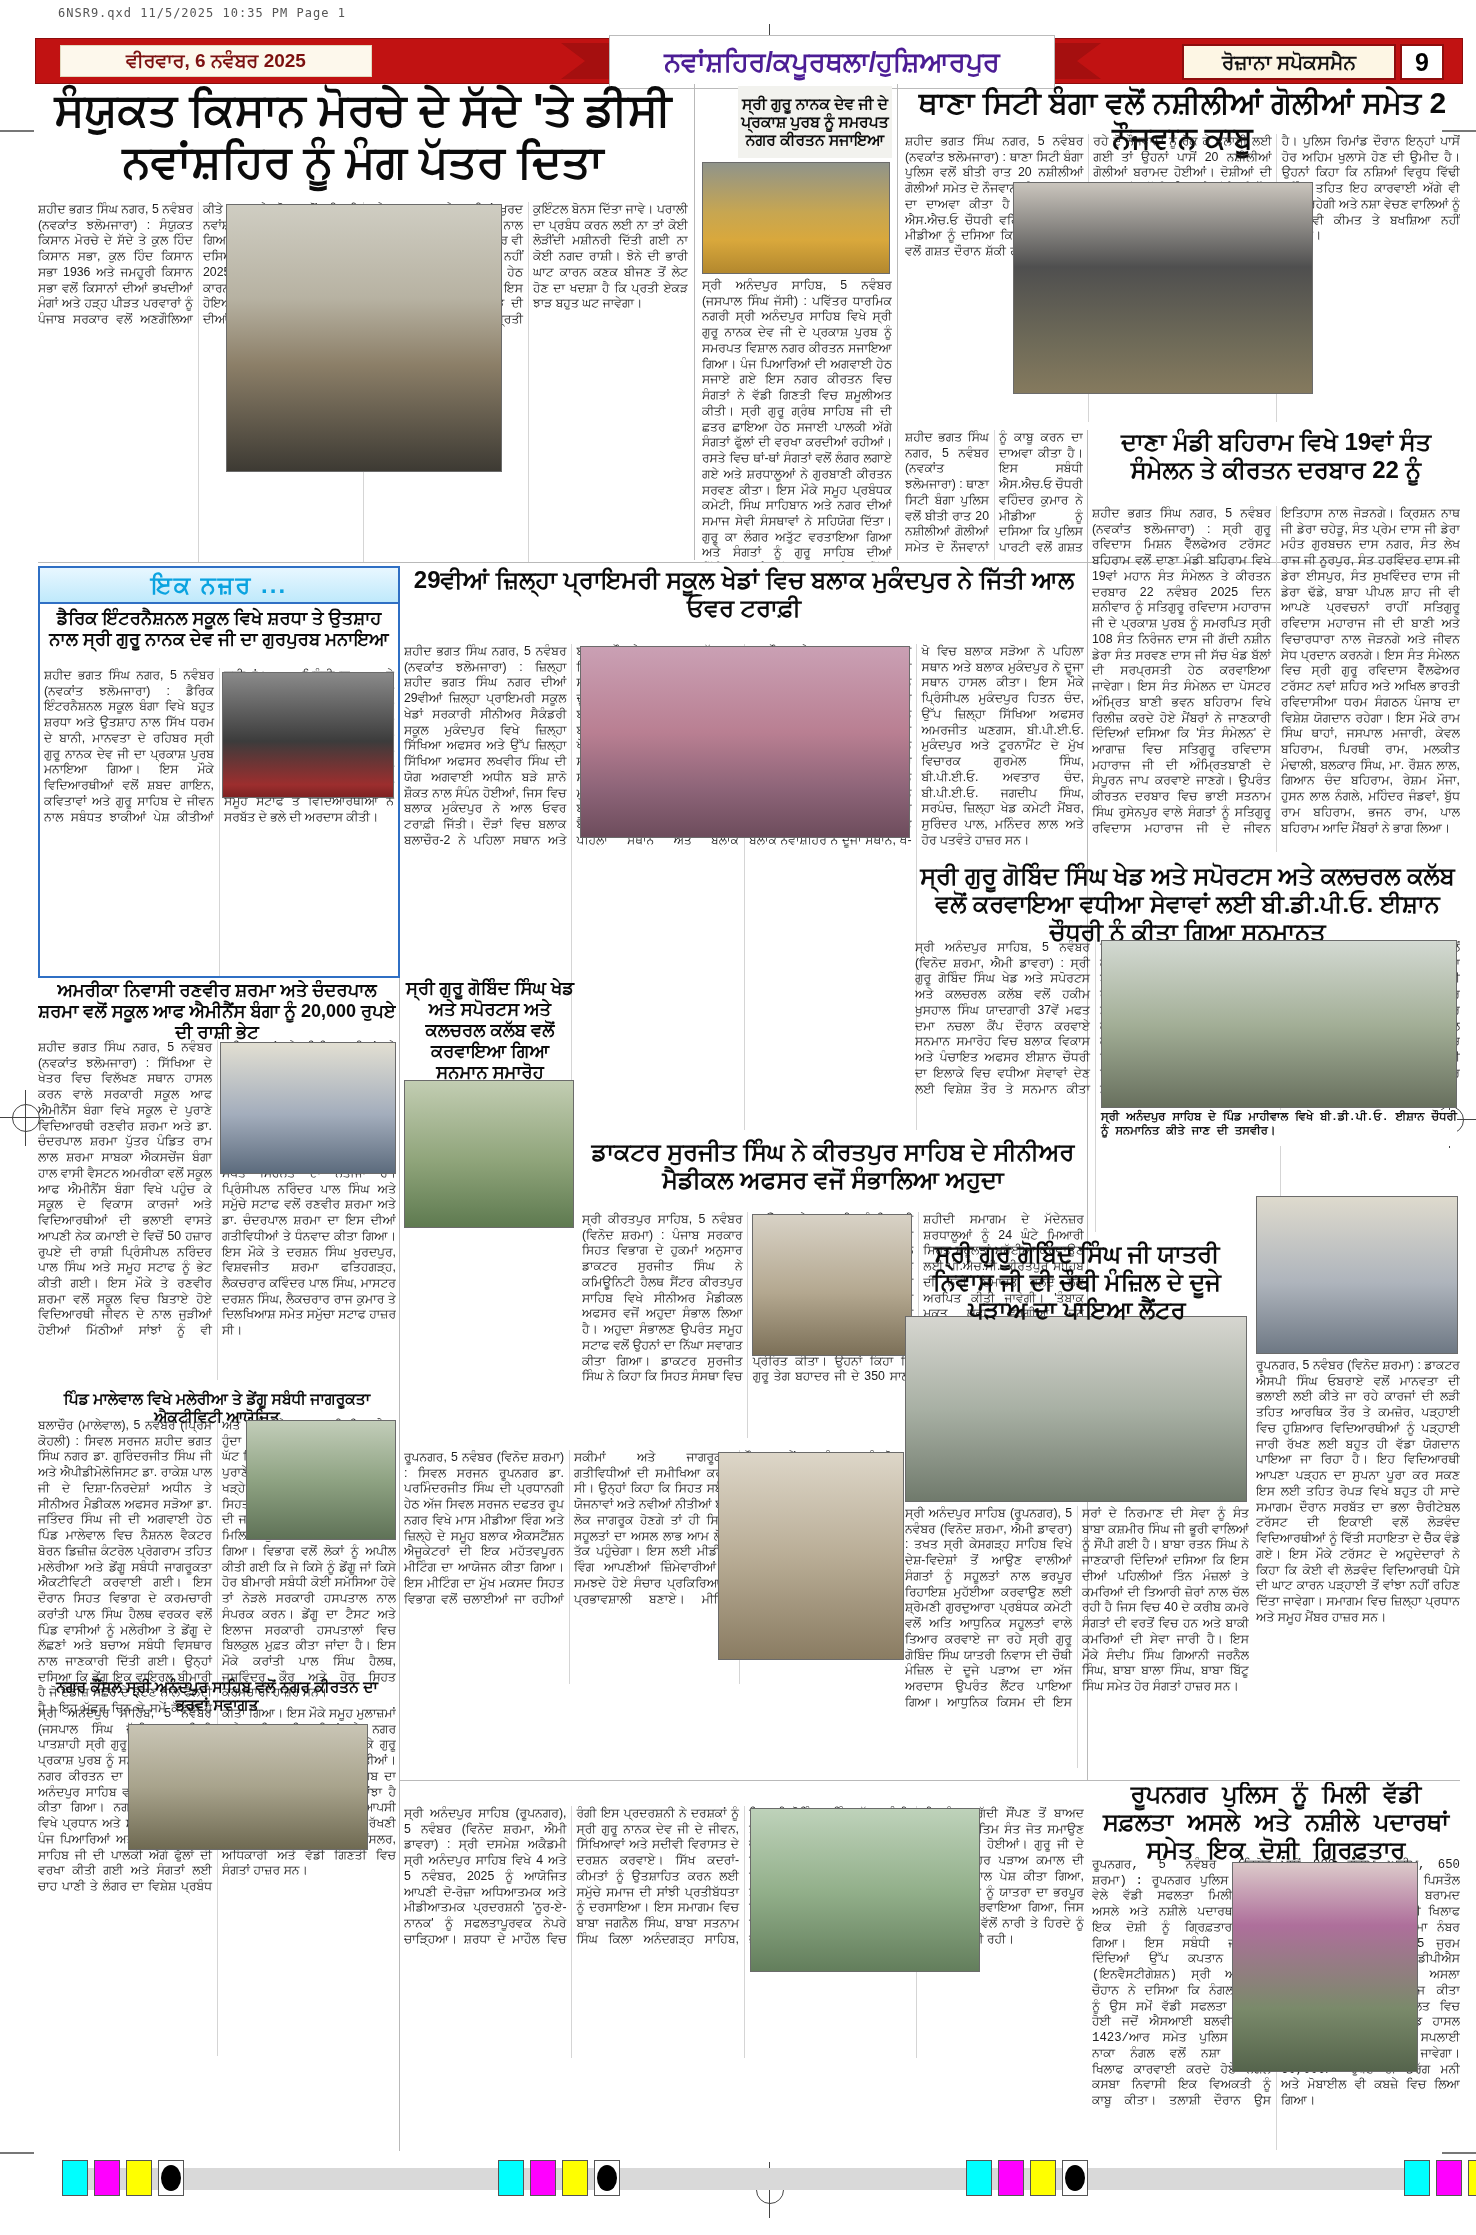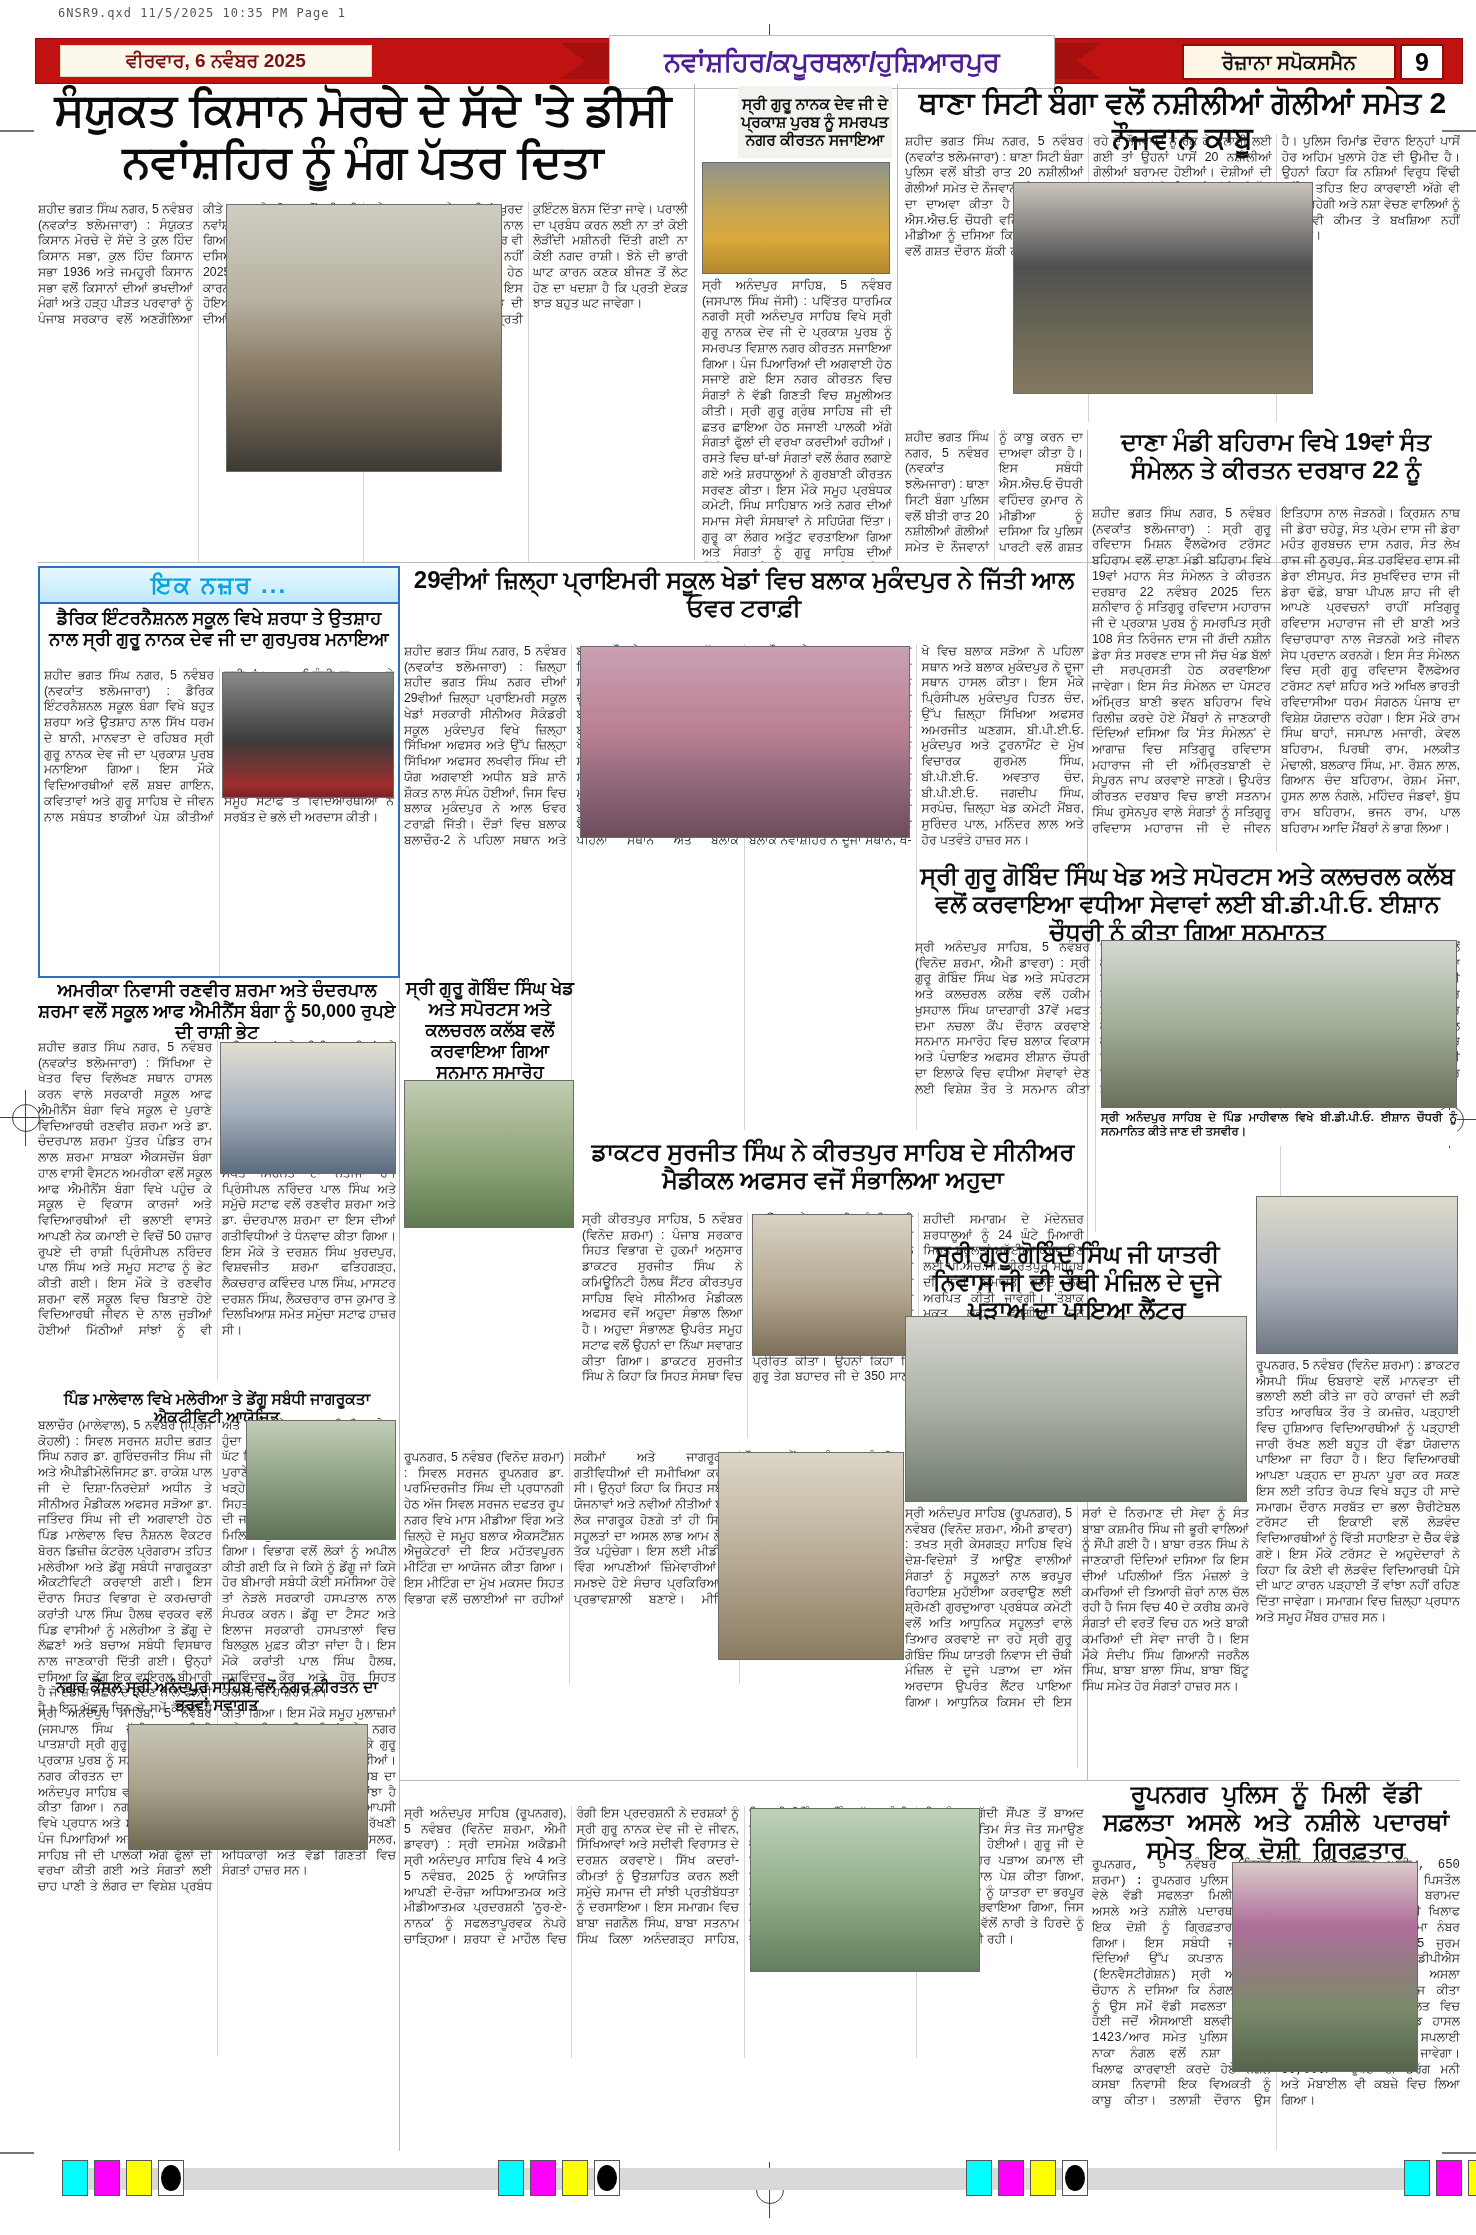--- a/index.html
+++ b/index.html
@@ -209,26 +209,26 @@
     <div class="photo p-sanman" style="width:170px;height:148px;margin-top:6px;"></div>
   </div>
 
   <div class="art" style="left:915px;top:862px;width:545px;height:372px;">
     <h2 class="hl-md" style="height:74px;">ਸ੍ਰੀ ਗੁਰੂ ਗੋਬਿੰਦ ਸਿੰਘ ਖੇਡ ਅਤੇ ਸਪੋਰਟਸ ਅਤੇ ਕਲਚਰਲ ਕਲੱਬ ਵਲੋਂ ਕਰਵਾਇਆ ਵਧੀਆ ਸੇਵਾਵਾਂ ਲਈ ਬੀ.ਡੀ.ਪੀ.ਓ. ਈਸ਼ਾਨ ਚੌਧਰੀ ਨੂੰ ਕੀਤਾ ਗਿਆ ਸਨਮਾਨਤ</h2>
     <div style="position:relative;height:292px;margin-top:4px;">
       <div class="body-txt cols3" style="height:292px;">
         <p>ਸ੍ਰੀ ਅਨੰਦਪੁਰ ਸਾਹਿਬ, 5 ਨਵੰਬਰ (ਵਿਨੋਦ ਸ਼ਰਮਾ, ਐਮੀ ਡਾਵਰਾ) : ਸ੍ਰੀ ਗੁਰੂ ਗੋਬਿੰਦ ਸਿੰਘ ਖੇਡ ਅਤੇ ਸਪੋਰਟਸ ਅਤੇ ਕਲਚਰਲ ਕਲੱਬ ਵਲੋਂ ਹਕੀਮ ਖੁਸਹਾਲ ਸਿੰਘ ਯਾਦਗਾਰੀ 37ਵੇਂ ਮਫਤ ਦਮਾ ਨਚਲਾ ਕੈਂਪ ਦੌਰਾਨ ਕਰਵਾਏ ਸਨਮਾਨ ਸਮਾਰੋਹ ਵਿਚ ਬਲਾਕ ਵਿਕਾਸ ਅਤੇ ਪੰਚਾਇਤ ਅਫਸਰ ਈਸ਼ਾਨ ਚੌਧਰੀ ਦਾ ਇਲਾਕੇ ਵਿਚ ਵਧੀਆ ਸੇਵਾਵਾਂ ਦੇਣ ਲਈ ਵਿਸ਼ੇਸ਼ ਤੌਰ ਤੇ ਸਨਮਾਨ ਕੀਤਾ ਗਿਆ। ਇਸ ਸਮਾਗਮ ਵਿਚ ਪਹੁੰਚੇ ਕਾਰਸੇਵਾ ਕਿਸਮ ਅਨੰਦਗੜ੍ਹ ਸਾਹਿਬ ਬਾਬਾ ਪ੍ਰੇਮ ਸਿੰਘ ਰੌਲਘੀ ਨੇ ਕਿਹਾ ਕਿ ਹਕੀਮ ਪਰਿਵਾਰ ਵਲੋਂ ਨਿੱਜ ਲੰਬੇ ਸਮੇਂ ਤੋਂ ਮੁਫਤ ਕੈਂਪ ਲਗਾ ਕੇ ਮਨੁੱਖਤਾ ਦੀ ਸੇਵਾ ਕੀਤੀ ਜਾ ਰਹੀ ਹੈ। ਇਸ ਤੋਂ ਪਹਿਲਾਂ ਕਲੱਬ ਦੇ ਪ੍ਰਧਾਨ ਹਕੀਮ ਹਰਮਿੰਦਰਪਾਲ ਸਿੰਘ ਮਿਨਹਾਸ ਅਤੇ ਪ੍ਰਿੰਸੀਪਲ ਪ੍ਰਦੇਸ਼ ਬਿਜਲੀ ਨਿਗਮ ਦੀ ਡਾਇਰੈਕਟਰ ਡਾ. ਮਨਿੰਦਰਜੀਤ ਕੌਰ ਨੇ ਸਾਂਝੇ ਤੌਰ ਤੇ ਦਸਿਆ ਕਿ ਬੀ.ਡੀ.ਪੀ.ਓ. ਚੌਧਰੀ ਵਲੋਂ ਬਿਨ੍ਹਾਂ ਰੰਗ-ਭੇਦ ਤੋਂ ਇਲਾਕੇ ਦੀ ਸੇਵਾ ਕੀਤੀ ਜਾ ਰਹੀ ਹੈ। ਇਸ ਮੌਕੇ ਸ੍ਰੀ ਦਰਬਾਰ ਸਾਹਿਬ ਦੇ ਸਾਬਕਾ ਮੈਨੇਜਰ ਬੇਅੰਤ ਸਿੰਘ ਢਲੋਨੀ, ਅਮੋਘ ਸੈਣੀ, ਕੰਵਰ ਹਰਿੰਦਰ ਸਿੰਘ, ਸੇਵਾਮੁਕਤ ਪ੍ਰਿੰਸੀਪਲ ਸੁਖਦੇਵ ਸਿੰਘ ਖਰਲ, ਜਾਗਰੂਕ ਸਰਪੰਚ ਜਸਵਿੰਦਰ ਕੌਰ, ਜਸਮੇਰ ਕੌਰ ਸਮੇਤ ਵੱਡੀ ਗਿਣਤੀ ਵਿਚ ਇਲਾਕਾ ਵਾਸੀ ਹਾਜ਼ਰ ਸਨ।</p>
       </div>
       <div class="photo p-bdpo" style="position:absolute;left:186px;top:0;width:356px;height:168px;"></div>
-      <div class="caption" style="position:absolute;left:186px;top:170px;width:356px;height:36px;background:#fff;">ਸ੍ਰੀ ਅਨੰਦਪੁਰ ਸਾਹਿਬ ਦੇ ਪਿੰਡ ਮਾਹੀਵਾਲ ਵਿਖੇ ਬੀ.ਡੀ.ਪੀ.ਓ. ਈਸ਼ਾਨ ਚੌਧਰੀ ਨੂੰ ਸਨਮਾਨਿਤ ਕੀਤੇ ਜਾਣ ਦੀ ਤਸਵੀਰ।</div>
+      <div class="caption" style="position:absolute;left:186px;top:170px;width:356px;height:36px;background:#fff;font-family:Liberation Mono, monospace;">ਸ੍ਰੀ ਅਨੰਦਪੁਰ ਸਾਹਿਬ ਦੇ ਪਿੰਡ ਮਾਹੀਵਾਲ ਵਿਖੇ ਬੀ.ਡੀ.ਪੀ.ਓ. ਈਸ਼ਾਨ ਚੌਧਰੀ ਨੂੰ ਸਨਮਾਨਿਤ ਕੀਤੇ ਜਾਣ ਦੀ ਤਸਵੀਰ।</div>
     </div>
   </div>
 
   <div class="art" style="left:38px;top:980px;width:358px;height:404px;">
-    <h2 class="hl-sm" style="height:56px;">ਅਮਰੀਕਾ ਨਿਵਾਸੀ ਰਣਵੀਰ ਸ਼ਰਮਾ ਅਤੇ ਚੰਦਰਪਾਲ ਸ਼ਰਮਾ ਵਲੋਂ ਸਕੂਲ ਆਫ ਐਮੀਨੈਂਸ ਬੰਗਾ ਨੂੰ 50,000 ਰੁਪਏ ਦੀ ਰਾਸ਼ੀ ਭੇਟ</h2>
+    <h2 class="hl-sm" style="height:56px;">ਅਮਰੀਕਾ ਨਿਵਾਸੀ ਰਣਵੀਰ ਸ਼ਰਮਾ ਅਤੇ ਚੰਦਰਪਾਲ ਸ਼ਰਮਾ ਵਲੋਂ ਸਕੂਲ ਆਫ ਐਮੀਨੈਂਸ ਬੰਗਾ ਨੂੰ 20,000 ਰੁਪਏ ਦੀ ਰਾਸ਼ੀ ਭੇਟ</h2>
     <div style="position:relative;height:340px;margin-top:4px;">
       <div class="body-txt cols2" style="height:340px;">
         <p>ਸ਼ਹੀਦ ਭਗਤ ਸਿੰਘ ਨਗਰ, 5 ਨਵੰਬਰ (ਨਵਕਾਂਤ ਝਲੋਮਜਾਰਾ) : ਸਿੱਖਿਆ ਦੇ ਖੇਤਰ ਵਿਚ ਵਿਲੱਖਣ ਸਥਾਨ ਹਾਸਲ ਕਰਨ ਵਾਲੇ ਸਰਕਾਰੀ ਸਕੂਲ ਆਫ ਐਮੀਨੈਂਸ ਬੰਗਾ ਵਿਖੇ ਸਕੂਲ ਦੇ ਪੁਰਾਣੇ ਵਿਦਿਆਰਥੀ ਰਣਵੀਰ ਸ਼ਰਮਾ ਅਤੇ ਡਾ. ਚੰਦਰਪਾਲ ਸ਼ਰਮਾ ਪੁੱਤਰ ਪੰਡਿਤ ਰਾਮ ਲਾਲ ਸ਼ਰਮਾ ਸਾਬਕਾ ਐਕਸਚੇਂਜ ਬੰਗਾ ਹਾਲ ਵਾਸੀ ਵੈਸਟਨ ਅਮਰੀਕਾ ਵਲੋਂ ਸਕੂਲ ਆਫ ਐਮੀਨੈਂਸ ਬੰਗਾ ਵਿਖੇ ਪਹੁੰਚ ਕੇ ਸਕੂਲ ਦੇ ਵਿਕਾਸ ਕਾਰਜਾਂ ਅਤੇ ਵਿਦਿਆਰਥੀਆਂ ਦੀ ਭਲਾਈ ਵਾਸਤੇ ਆਪਣੀ ਨੇਕ ਕਮਾਈ ਦੇ ਵਿਚੋਂ 50 ਹਜ਼ਾਰ ਰੁਪਏ ਦੀ ਰਾਸ਼ੀ ਪ੍ਰਿੰਸੀਪਲ ਨਰਿੰਦਰ ਪਾਲ ਸਿੰਘ ਅਤੇ ਸਮੂਹ ਸਟਾਫ ਨੂੰ ਭੇਟ ਕੀਤੀ ਗਈ। ਇਸ ਮੌਕੇ ਤੇ ਰਣਵੀਰ ਸ਼ਰਮਾ ਵਲੋਂ ਸਕੂਲ ਵਿਚ ਬਿਤਾਏ ਹੋਏ ਵਿਦਿਆਰਥੀ ਜੀਵਨ ਦੇ ਨਾਲ ਜੁੜੀਆਂ ਹੋਈਆਂ ਮਿੱਠੀਆਂ ਸਾਂਝਾਂ ਨੂੰ ਵੀ ਅਧਿਆਪਕਾਂ ਤੇ ਵਿਦਿਆਰਥੀਆਂ ਦੇ ਨਾਲ ਸਾਂਝਾ ਕੀਤਾ ਗਿਆ। ਇਸ ਮੌਕੇ ਤੇ ਉਹਨਾਂ ਕਿਹਾ ਕਿ ਅੱਜ ਜੇ ਵਿਦਿਆਰਥੀ ਅਧਿਆਪਕ ਦੀ ਕਦਰ ਕਰੇਗਾ ਤਾਂ ਹੀ ਉਹ ਜ਼ਿੰਦਗੀ ਵਿਚ ਕਾਮਯਾਬ ਹੋ ਸਕਦਾ ਹੈ। ਜੇ ਅੱਜ ਸਾਡਾ ਪਰਿਵਾਰ ਅਮਰੀਕਾ ਵਿਚ ਇਕ ਮੋਹਰੀ ਰੋਲ ਅਦਾ ਕਰ ਰਿਹਾ ਹੈ ਤਾਂ ਉਸ ਪਿੱਛੇ ਅਧਿਆਪਕਾਂ ਦੀ ਹੀ ਸਖਤ ਮਿਹਨਤ ਦਾ ਨਤੀਜਾ ਹੈ। ਪ੍ਰਿੰਸੀਪਲ ਨਰਿੰਦਰ ਪਾਲ ਸਿੰਘ ਅਤੇ ਸਮੁੱਚੇ ਸਟਾਫ ਵਲੋਂ ਰਣਵੀਰ ਸ਼ਰਮਾ ਅਤੇ ਡਾ. ਚੰਦਰਪਾਲ ਸ਼ਰਮਾ ਦਾ ਇਸ ਦੀਆਂ ਗਤੀਵਿਧੀਆਂ ਤੇ ਧੰਨਵਾਦ ਕੀਤਾ ਗਿਆ। ਇਸ ਮੌਕੇ ਤੇ ਦਰਸ਼ਨ ਸਿੰਘ ਖੁਰਦਪੁਰ, ਵਿਸ਼ਵਜੀਤ ਸ਼ਰਮਾ ਫਤਿਹਗੜ੍ਹ, ਲੈਕਚਰਾਰ ਕਵਿੰਦਰ ਪਾਲ ਸਿੰਘ, ਮਾਸਟਰ ਦਰਸ਼ਨ ਸਿੰਘ, ਲੈਕਚਰਾਰ ਰਾਜ ਕੁਮਾਰ ਤੇ ਦਿਲਖਿਆਸ਼ ਸਮੇਤ ਸਮੁੱਚਾ ਸਟਾਫ ਹਾਜ਼ਰ ਸੀ।</p>
       </div>
       <div class="photo p-amerika" style="position:absolute;right:0;top:2px;width:176px;height:132px;"></div>
     </div>
   </div>
 
   <div class="art" style="left:38px;top:1390px;width:358px;height:378px;">
     <h2 class="hl-xs" style="height:24px;">ਪਿੰਡ ਮਾਲੇਵਾਲ ਵਿਖੇ ਮਲੇਰੀਆ ਤੇ ਡੇਂਗੂ ਸਬੰਧੀ ਜਾਗਰੂਕਤਾ ਐਕਟੀਵਿਟੀ ਆਯੋਜਿਤ</h2>

